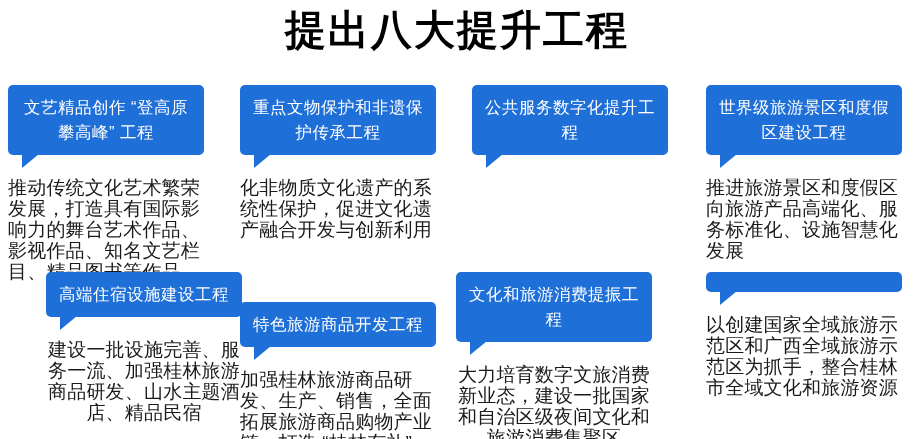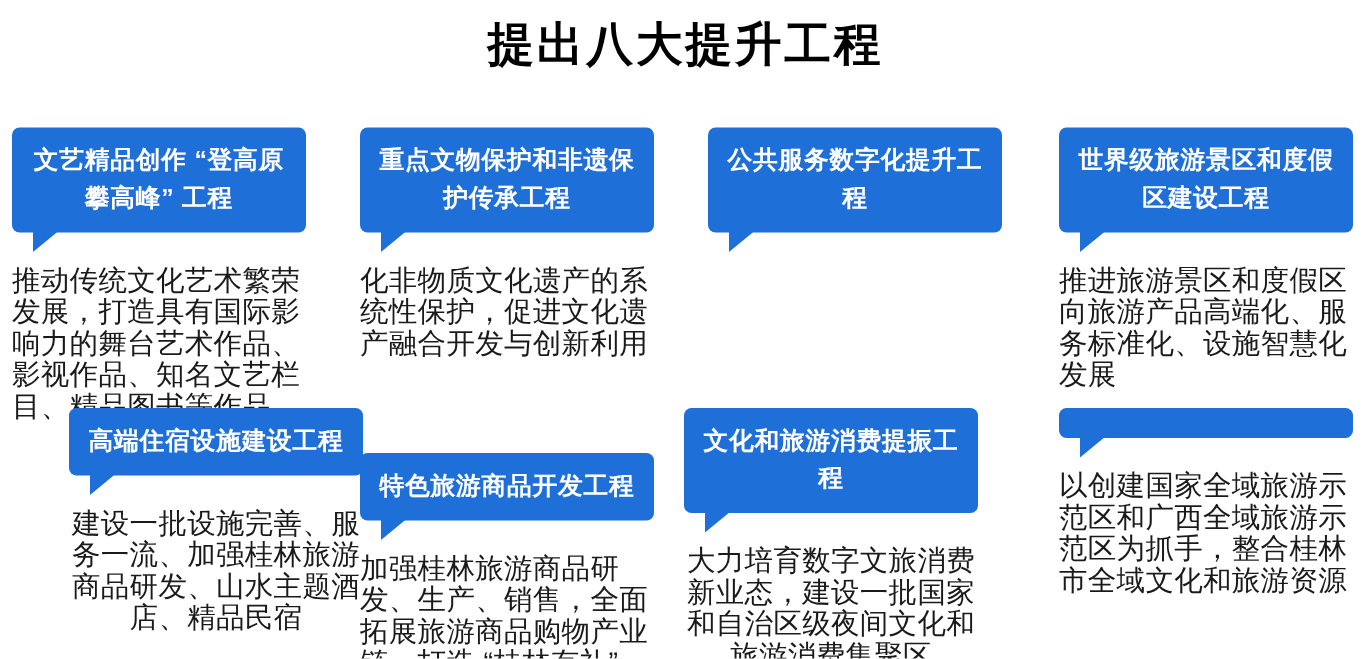--- a/index.html
+++ b/index.html
@@ -15,39 +15,39 @@
     width: 914px;
     height: 439px;
     background: #ffffff;
   }
   #title {
     position: absolute;
     top: 10px;
     left: 0;
     width: 914px;
     text-align: center;
-    font-size: 31px;
+    font-size: 41px;
     font-weight: bold;
     color: #000000;
     letter-spacing: 2px;
     line-height: 40px;
   }
   .card {
     position: absolute;
     width: 196px;
   }
   .bubble {
     position: relative;
     background: #1f6fd8;
     border-radius: 5px;
     padding: 10px 8px;
     text-align: center;
     color: #ffffff;
     font-size: 16.5px;
-    font-weight: bold;
+    font-weight: normal;
     line-height: 25px;
     letter-spacing: 0.5px;
   }
   .bubble .tail {
     position: absolute;
     left: 14px;
     bottom: -13px;
     width: 0; height: 0;
     border-left: 0 solid transparent;
     border-right: 17px solid transparent;

